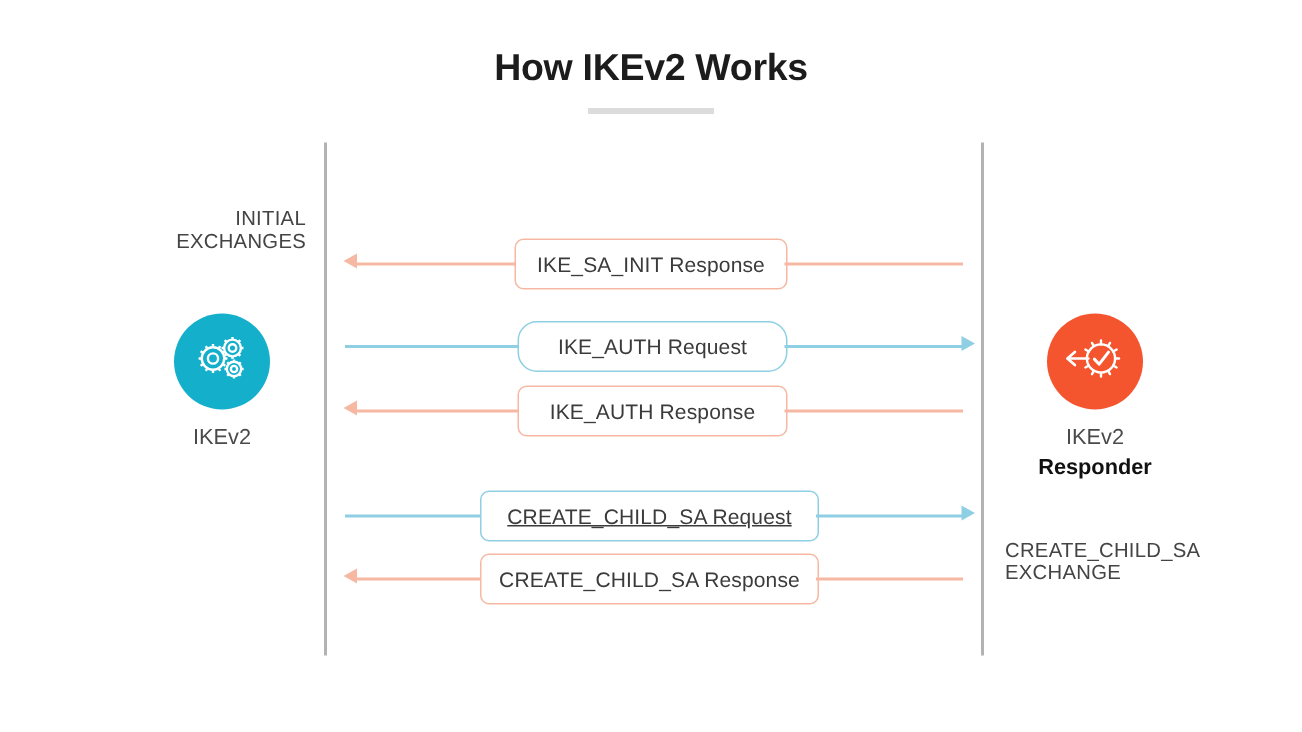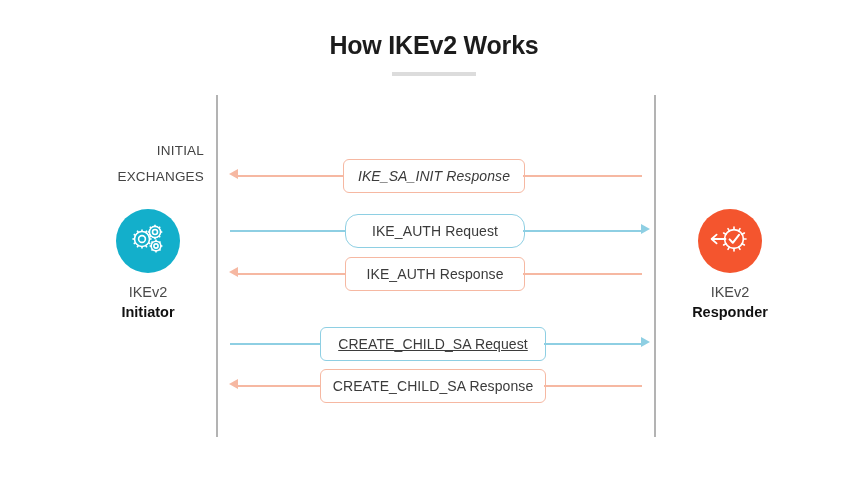--- a/index.html
+++ b/index.html
@@ -33,21 +33,21 @@
     position:absolute;top:95px;width:2px;height:342px;
     background:#b3b3b3;
   }
   .lifeline.left{left:216px;}
   .lifeline.right{left:654px;}
 
   
   .side-label{
     position:absolute;
     font-size:13.5px;
-    line-height:26px;
+    line-height:15px;
     color:#444444;
     letter-spacing:0.2px;
     white-space:pre-line;
   }
   .side-label.initial{
     left:30px;top:138px;width:174px;
     text-align:right;
   }
   .side-label.childsa{
     left:670px;top:359px;width:190px;
@@ -125,20 +125,22 @@
 <div class="canvas">
 
   <div class="title">How IKEv2 Works</div>
   <div class="title-rule"></div>
 
   <div class="lifeline left"></div>
   <div class="lifeline right"></div>
 
   <div class="side-label initial">INITIAL
 EXCHANGES</div>
+  <div class="side-label childsa">CREATE_CHILD_SA
+EXCHANGE</div>
 
   <div class="actor initiator">
     <div class="actor-circle teal">
       <span>
         <svg width="40" height="40" viewBox="0 0 40 40" fill="none" stroke="#ffffff" stroke-width="1.6">
 
           <g transform="translate(14,20)">
             <circle r="7.5" fill="none"></circle>
             <circle r="3.4" fill="none"></circle>
             <g>
@@ -183,21 +185,20 @@
               <line x1="0" y1="4.8" x2="0" y2="6.4"></line>
               <line x1="-3.39" y1="3.39" x2="-4.5" y2="4.5"></line>
               <line x1="-4.8" y1="0" x2="-6.4" y2="0"></line>
               <line x1="-3.39" y1="-3.39" x2="-4.5" y2="-4.5"></line>
             </g>
           </g>
         </svg>
       </span>
     </div>
     <div class="actor-name">IKEv2</div>
-    <div class="actor-role">Initiator</div>
   </div>
 
   <div class="actor responder">
     <div class="actor-circle orange">
       <span>
         <svg width="42" height="40" viewBox="0 0 42 40" fill="none" stroke="#ffffff" stroke-width="1.6" stroke-linecap="round" stroke-linejoin="round">
 
           <g transform="translate(25,20)">
             <circle r="9.4" fill="none"></circle>
             <g>
@@ -223,21 +224,21 @@
       </span>
     </div>
     <div class="actor-name">IKEv2</div>
     <div class="actor-role">Responder</div>
   </div>
 
 
   <div class="row" style="left:0;top:159px;width:868px;">
     <div class="arrowhead left" style="left:229px;"></div>
     <div class="msgline res" style="left:237px;width:108px;"></div>
-    <div class="msgbox res" style="left:343px;width:182px;font-style:italic;">IKE_SA_INIT Response</div>
+    <div class="msgbox res" style="left:343px;width:182px;">IKE_SA_INIT Response</div>
     <div class="msgline res" style="left:523px;width:119px;"></div>
   </div>
 
   <div class="row" style="left:0;top:214px;width:868px;">
     <div class="msgline req" style="left:230px;width:117px;"></div>
     <div class="msgbox req" style="left:345px;width:180px;border-radius:13px;">IKE_AUTH Request</div>
     <div class="msgline req" style="left:523px;width:119px;"></div>
     <div class="arrowhead right" style="left:641px;"></div>
   </div>
 

